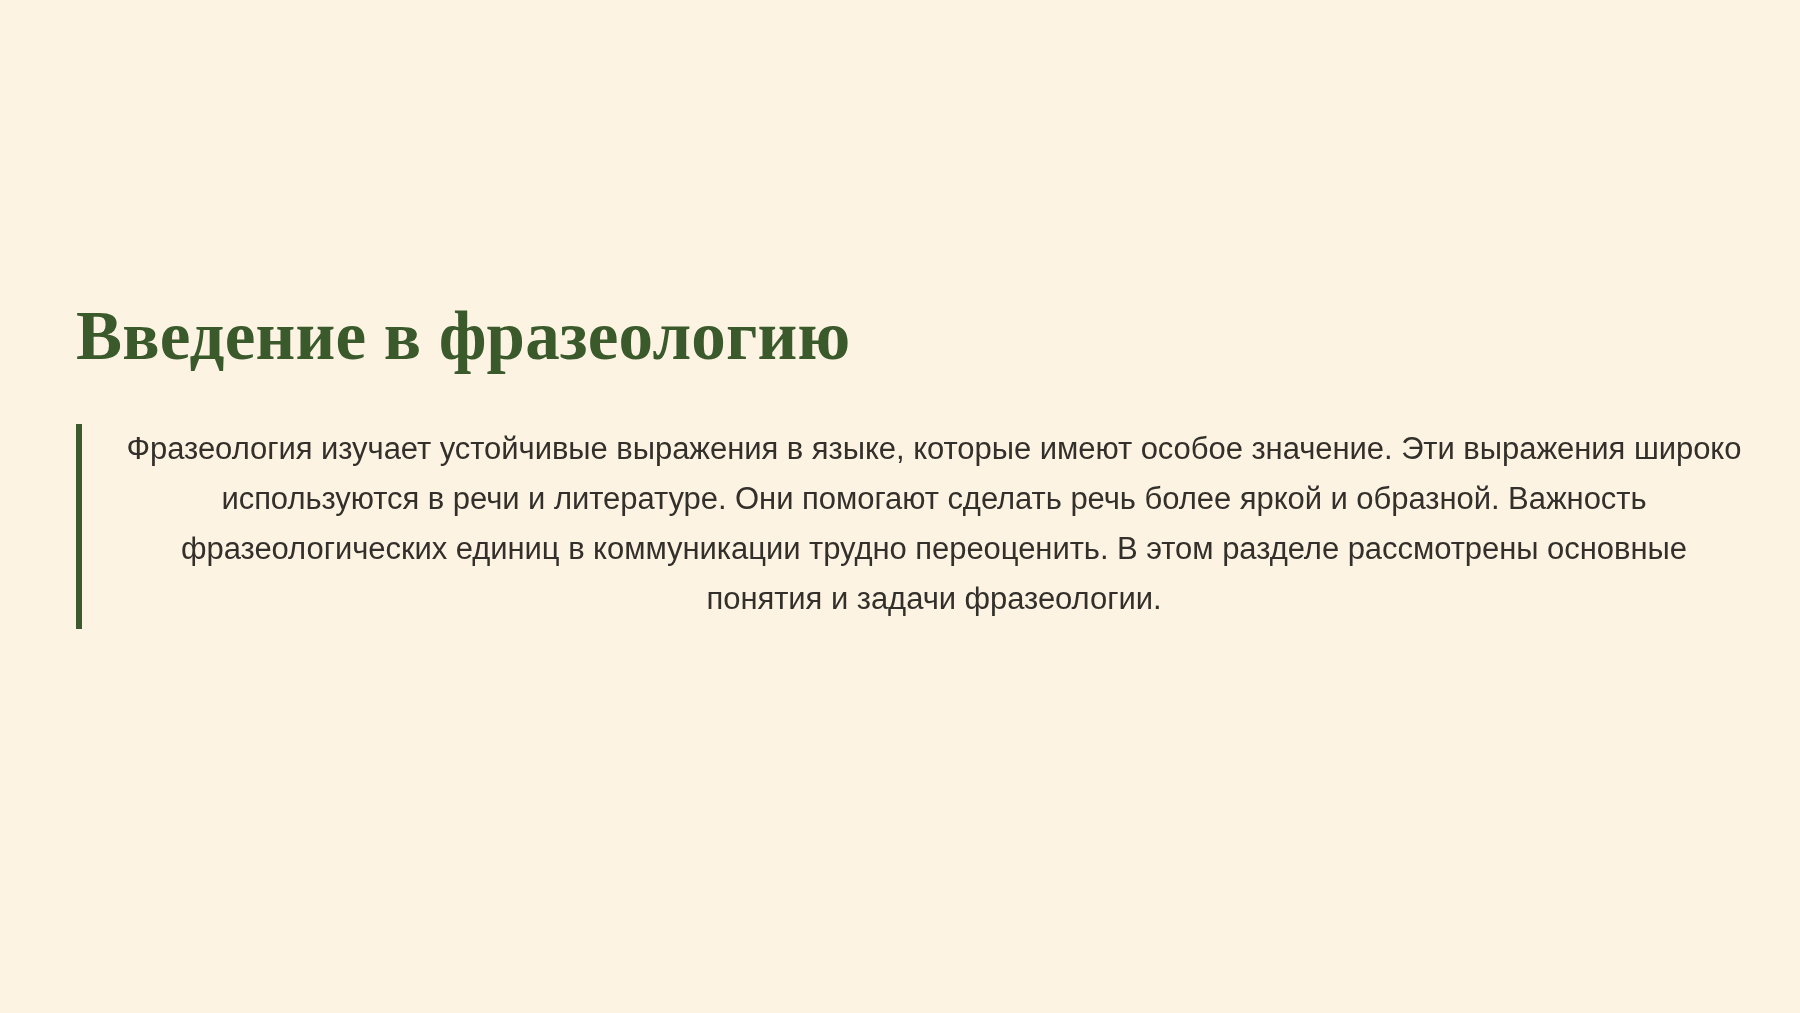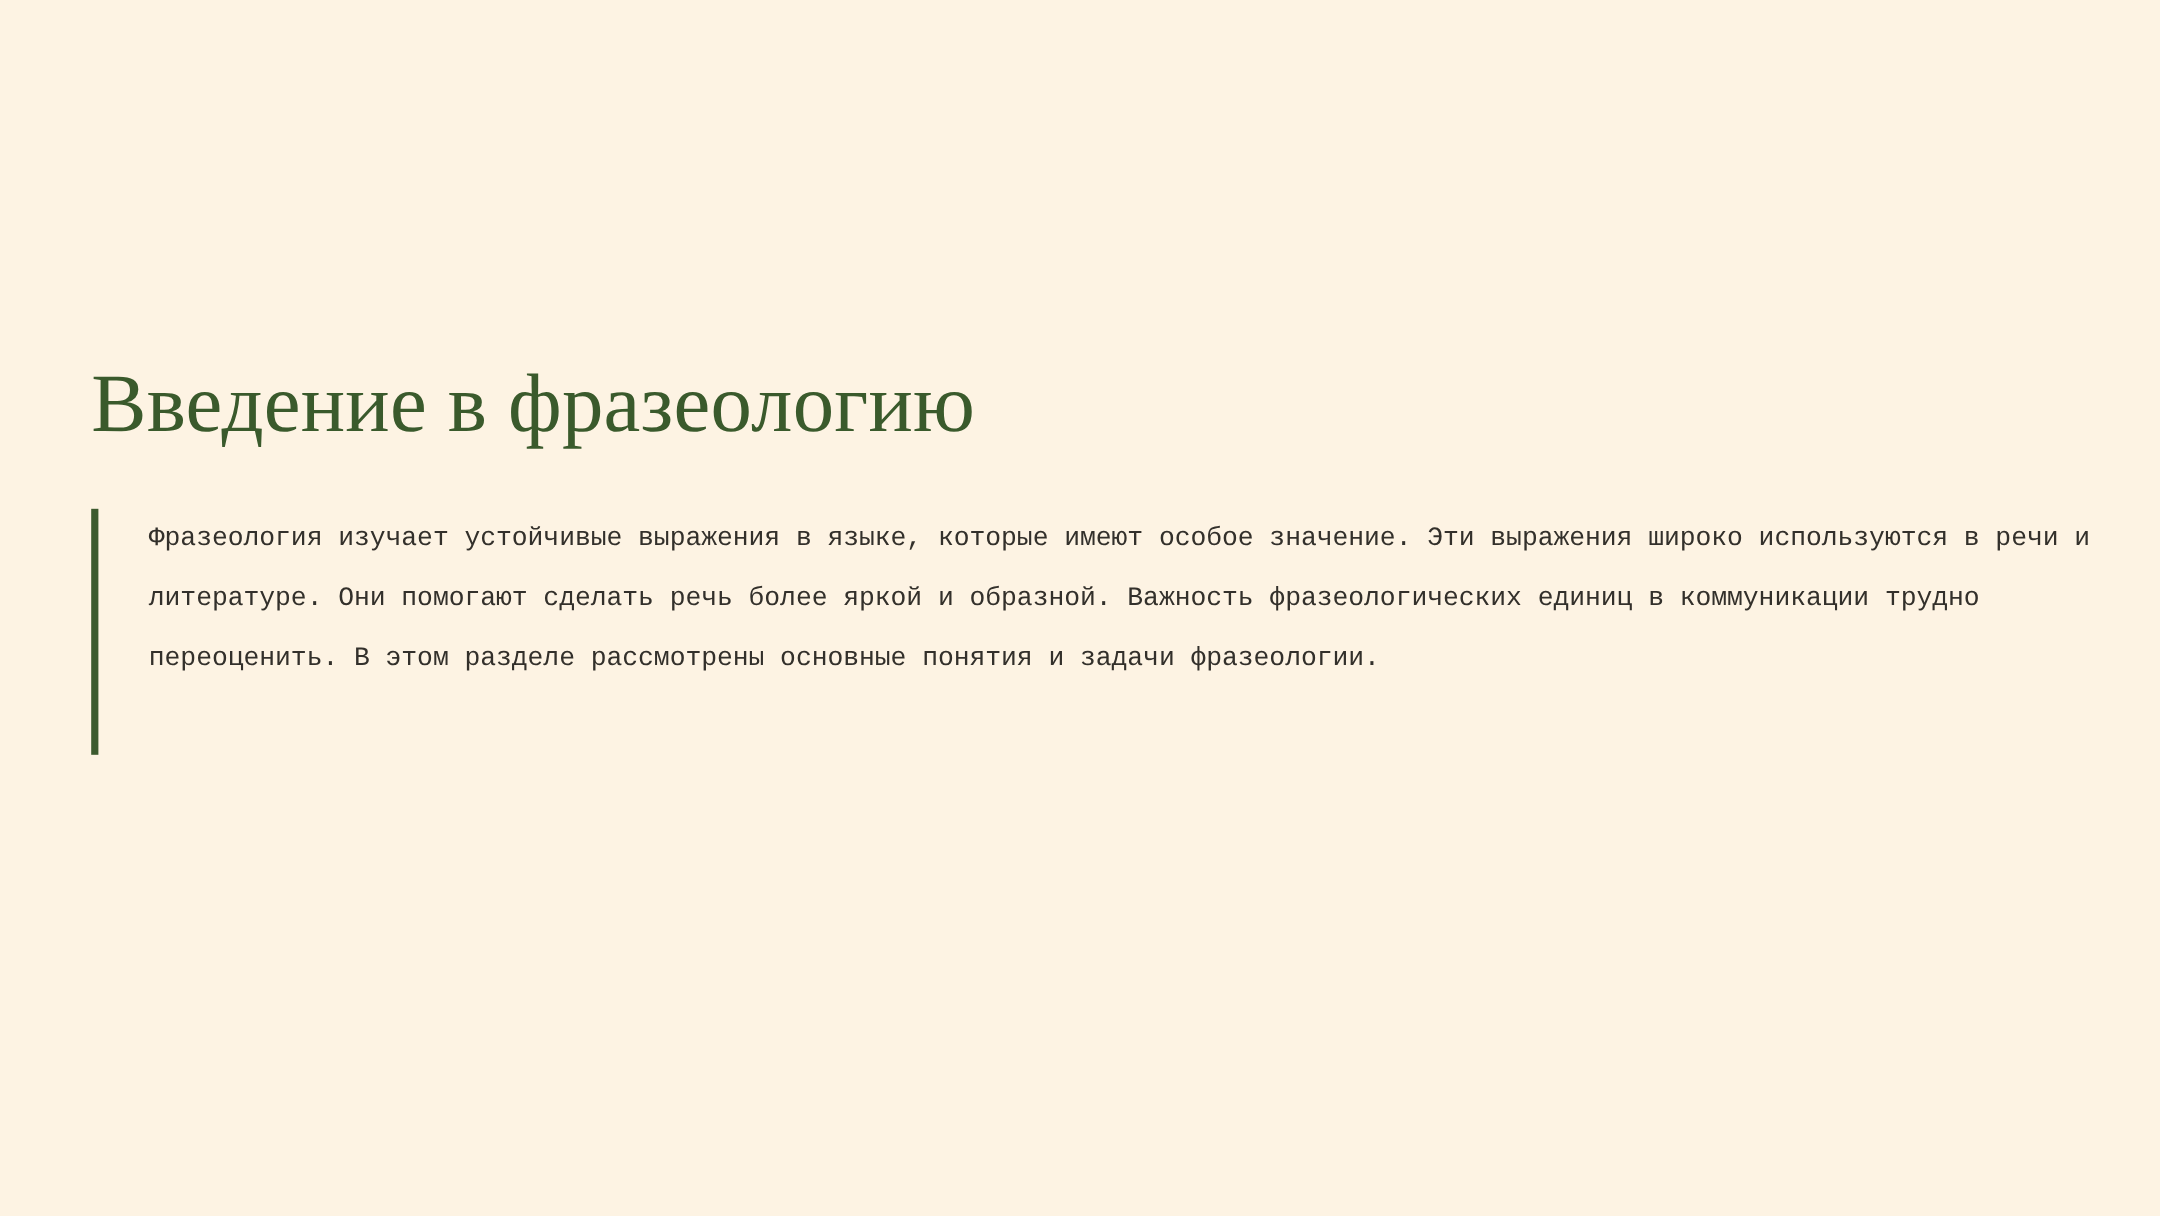--- a/index.html
+++ b/index.html
@@ -28,21 +28,21 @@
     left: 76px;
     top: 300px;
     width: 1660px;
   }
 
   .page-title {
     margin: 0;
     padding: 0;
     font-family: "Liberation Serif", "DejaVu Serif", serif;
     font-size: 69px;
-    font-weight: 400;
+    font-weight: 700;
     line-height: 1.06;
     letter-spacing: 0.2px;
     color: #3a5a2c;
     white-space: nowrap;
   }
 
   .quote-block {
     position: relative;
     margin-top: 51px;
     padding-left: 48px;
@@ -54,27 +54,28 @@
     left: 0;
     top: 0;
     width: 6px;
     height: 205px;
     background: #3c5a2e;
   }
 
   .body-text {
     margin: 0;
     padding: 0;
-    font-family: Liberation Mono, monospace;
-    font-size: 22px;
+    font-family: Liberation Sans, sans-serif;
+    font-size: 31px;
     font-weight: 400;
     line-height: 50px;
     color: #33302b;
     width: 1620px;
     letter-spacing: -0.05px;
+    text-align: center;
   }
 </style>
 </head>
 <body>
 
 <div class="page">
 
   <div class="content">
 
     <h1 class="page-title">Введение в фразеологию</h1>

